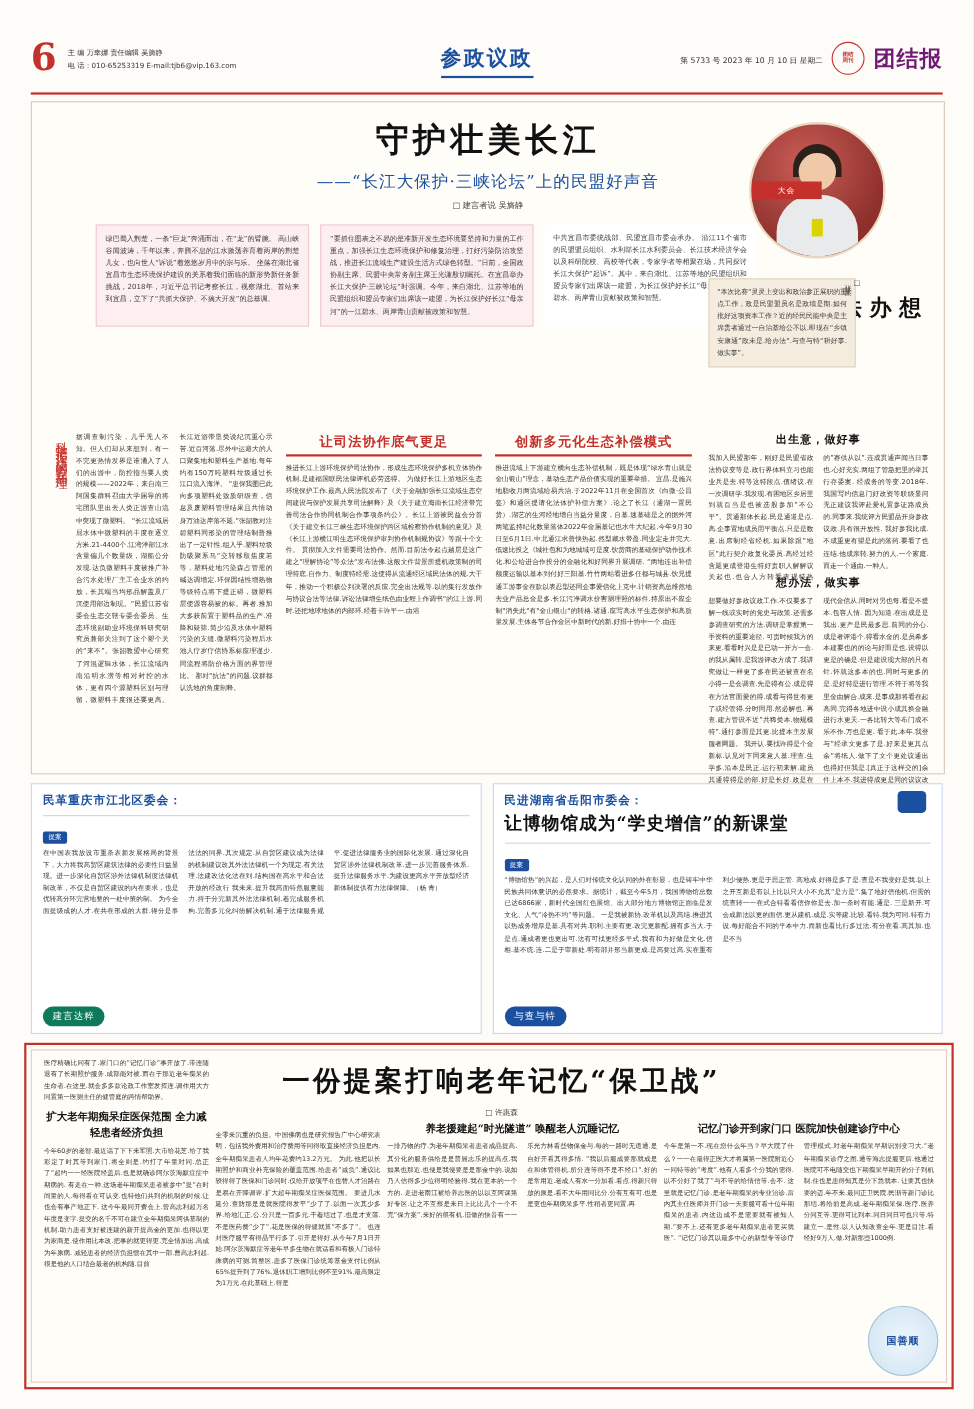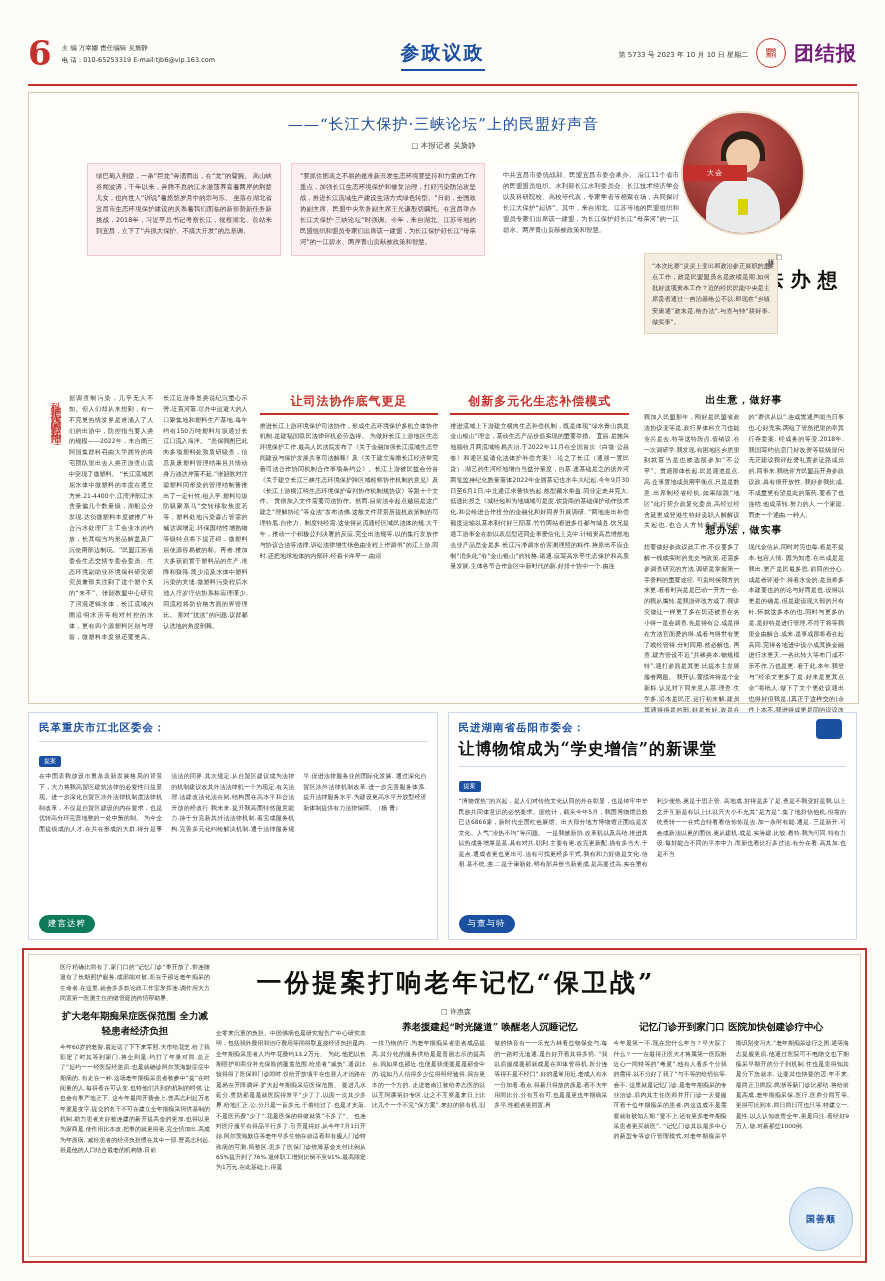--- a/index.html
+++ b/index.html
@@ -204,21 +204,21 @@
   .bot-head{
     text-align:center;padding-top:16px;padding-left:23px;
   }
   .bot-headline{
     font-family:"DejaVu Serif","Liberation Serif",serif;
     font-size:25px;font-weight:bold;color:#111;letter-spacing:3px;
   }
   .bot-byline{font-size:7px;color:#444;margin-top:8px;}
   .bot-cols{
     position:absolute;left:16px;top:10px;right:16px;bottom:8px;
-    display:flex;gap:6px;margin-left:20px;
+    display:flex;gap:6px;
   }
   .bot-col{flex:1;}
   .bot-col.narrow{flex:0 0 150px;}
   .bot-sub{
     text-align:center;font-family:"DejaVu Serif","Liberation Serif",serif;
     font-size:9.5px;font-weight:bold;color:#111;margin:6px 0 4px 0;line-height:1.5;
   }
   .bot-text{
     font-size:5.9px;line-height:1.75;color:#333;text-align:justify;
   }
@@ -254,22 +254,23 @@
       <span>团结</span>
       <span>周刊</span>
     </div>
     <div class="logo-name">团结报</div>
   </div>
   <div class="mast-rule"></div>
 
   <div class="top-block">
 
     <div class="headline-wrap">
+      <div class="headline">守护壮美长江</div>
       <div class="subheadline">——“长江大保护·三峡论坛”上的民盟好声音</div>
-      <div class="byline">□ 本报记者 吴旖静</div>
+      <div class="byline">□ 建言者说 吴旖静</div>
     </div>
 
     <div class="lead-row" style="width:600px;">
       <div class="lead-box">绿巴蜀入荆楚，一条“巨龙”奔涌而出，在“龙”的臂腕。
 高山峡谷闻波涛，千年以来，奔腾不息的江水激荡养育着两岸的荆楚儿女，也向世人“诉说”着悠悠岁月中的宗与乐。
 坐落在湖北省宜昌市生态环境保护建设的关系着我们面临的新形势新任务新挑战，2018年，习近平总书记考察长江，视察湖北、首站来到宜昌，立下了“共抓大保护、不搞大开发”的总基调。</div>
       <div class="lead-box">“要抓住图表之不易的是准新开发生态环境要坚持和力量的工作重点，加强长江生态环境保护和修复治理，打好污染防治攻坚战，推进长江流域生产建设生活方式绿色转型。”日前，全国政协副主席、民盟中央常务副主席王光谦殷切嘱托。在宜昌举办长江大保护·三峡论坛“时强调。今年，来自湖北、江苏等地的民盟组织和盟员专家们出席该一建盟，为长江保护好长江“母亲河”的一江碧水、两岸青山贡献被政策和智慧。</div>
       <div class="lead-box plain">中共宜昌市委统战部、民盟宜昌市委会承办。
 沿江11个省市的民盟盟员组织、水利部长江水利委员会、长江技术经济学会以及科研院校、高校等代表，专家学者等相聚在场，共同探讨长江大保护“起诉”。其中，来自湖北、江苏等地的民盟组织和盟员专家们出席该一建盟，为长江保护好长江“母亲河”的一江碧水、两岸青山贡献被政策和智慧。</div>
     </div>

